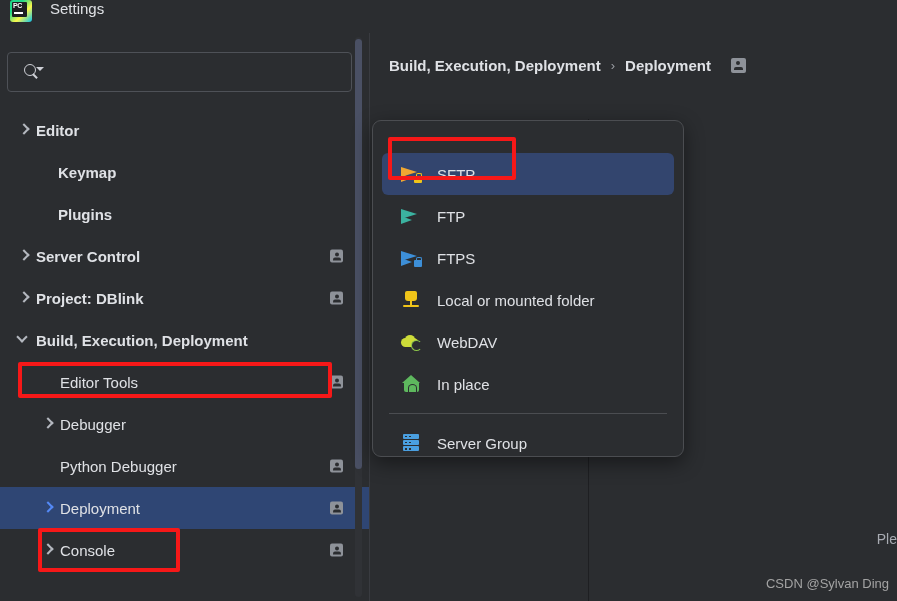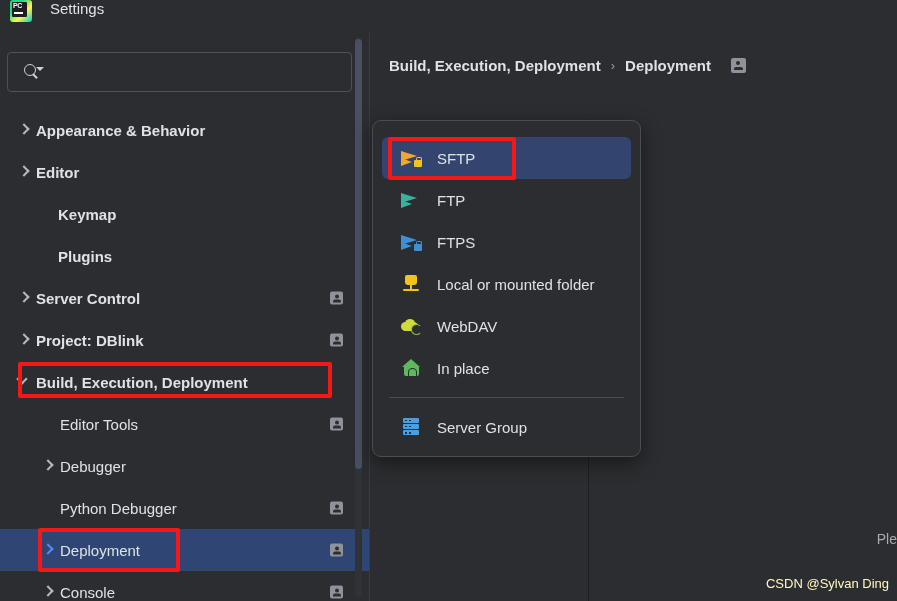--- a/index.html
+++ b/index.html
@@ -173,32 +173,32 @@
     position: absolute; left: 218px; top: 86px; width: 1px; height: 497px;
     background: #1e1f22;
   }
 
   .hint-text {
     position: absolute; right: 0px; top: 498px;
     color: #a8abb2; font-size: 14px; white-space: nowrap;
   }
   .watermark {
     position: absolute; right: 8px; bottom: 10px;
-    color: #fef9c3; font-size: 13px; white-space: nowrap;
+    color: #a3a3a3; font-size: 13px; white-space: nowrap;
   }
 
   
   .popup {
-    position: absolute; left: 372px; top: 120px; width: 269px; height: 337px;
+    position: absolute; left: 372px; top: 120px; width: 312px; height: 337px;
     box-sizing: border-box;
     background: #2b2d30;
     border: 1px solid #4b4d51; border-radius: 9px;
     box-shadow: 0 6px 20px rgba(0,0,0,0.45);
     overflow: hidden;
-    padding-top: 16px;
+    padding-top: 32px;
   }
   .menu-item {
     height: 42px; display: flex; align-items: center;
     margin: 0 9px; padding-left: 18px; border-radius: 6px;
     color: #dfe1e5; font-size: 15px; white-space: nowrap;
   }
   .menu-item.selected { background: #33456e; }
   .menu-item .mi-icon {
     width: 24px; height: 20px; margin-right: 13px; position: relative; flex: none;
   }
@@ -328,24 +328,20 @@
     <div class="search-icon">
       <div class="ring"></div>
         <div class="handle"></div>
         <div class="caret"></div>
     </div>
     <input class="search-input" type="text" value="" placeholder="" style="">
   </div>
 
   <div class="tree">
 
-    <div class="tree-row bold">
-      <span class="arrow" style="left:18px"></span>
-      <span class="tree-label" style="margin-left:36px">Appearance &amp; Behavior</span>
-    </div>
 
     <div class="tree-row bold">
       <span class="arrow" style="left:18px"></span>
       <span class="tree-label" style="margin-left:36px">Editor</span>
     </div>
 
     <div class="tree-row bold">
       <span class="tree-label" style="margin-left:58px">Keymap</span>
     </div>
 

